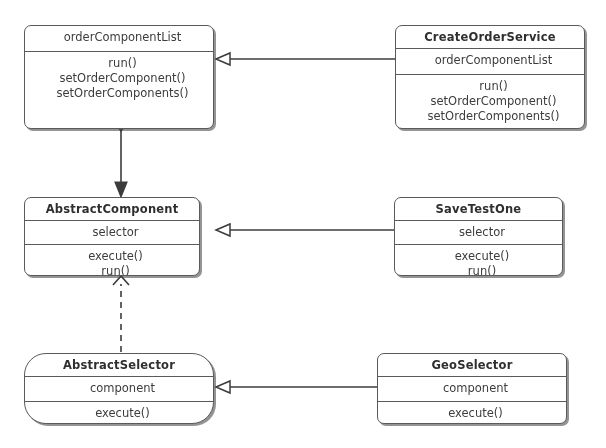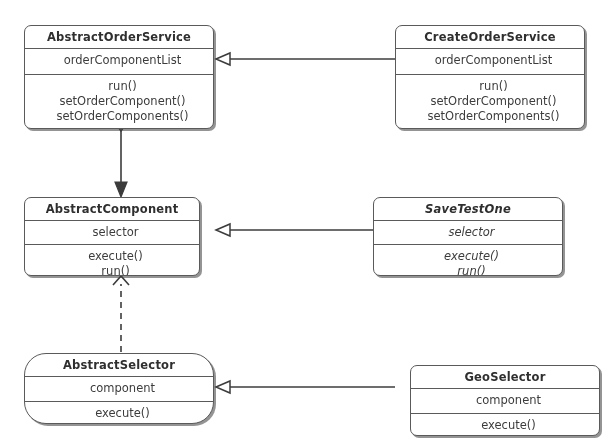--- a/index.html
+++ b/index.html
@@ -124,21 +124,20 @@
     </g>
 
     
     <g>
       <line class="edge-line dashed" x1="121" y1="352" x2="121" y2="284"></line>
       <polyline class="edge-line" points="113,285 121,276 129,285"></polyline>
     </g>
   </svg>
 
   <div class="uml-class" style="left:24px; top:25px; width:190px; height:104px;">
-    <div class="uml-name">AbstractOrderService</div>
     <div class="uml-attrs" style="height:26px;">
       <div class="uml-row">orderComponentList</div>
     </div>
     <div class="uml-ops">
       <div class="uml-row">run()</div>
       <div class="uml-row">setOrderComponent()</div>
       <div class="uml-row">setOrderComponents()</div>
     </div>
   </div>
 
@@ -158,42 +157,42 @@
     <div class="uml-name">AbstractComponent</div>
     <div class="uml-attrs" style="height:24px;">
       <div class="uml-row">selector</div>
     </div>
     <div class="uml-ops">
       <div class="uml-row">execute()</div>
       <div class="uml-row">run()</div>
     </div>
   </div>
 
-  <div class="uml-class" style="left:373px; top:197px; width:190px; height:79px;font-style:italic;">
+  <div class="uml-class" style="left:394px; top:197px; width:169px; height:79px;">
     <div class="uml-name">SaveTestOne</div>
     <div class="uml-attrs" style="height:24px;">
       <div class="uml-row">selector</div>
     </div>
     <div class="uml-ops">
       <div class="uml-row">execute()</div>
       <div class="uml-row">run()</div>
     </div>
   </div>
 
   <div class="uml-class" style="left:24px; top:353px; width:190px; height:71px;border-radius:22px;">
     <div class="uml-name">AbstractSelector</div>
     <div class="uml-attrs" style="height:25px;">
       <div class="uml-row">component</div>
     </div>
     <div class="uml-ops">
       <div class="uml-row">execute()</div>
     </div>
   </div>
 
-  <div class="uml-class" style="left:410px; top:353px; width:190px; height:71px;margin-top:12px;">
+  <div class="uml-class" style="left:377px; top:353px; width:190px; height:71px;">
     <div class="uml-name">GeoSelector</div>
     <div class="uml-attrs" style="height:25px;">
       <div class="uml-row">component</div>
     </div>
     <div class="uml-ops">
       <div class="uml-row">execute()</div>
     </div>
   </div>
 
 </div>

